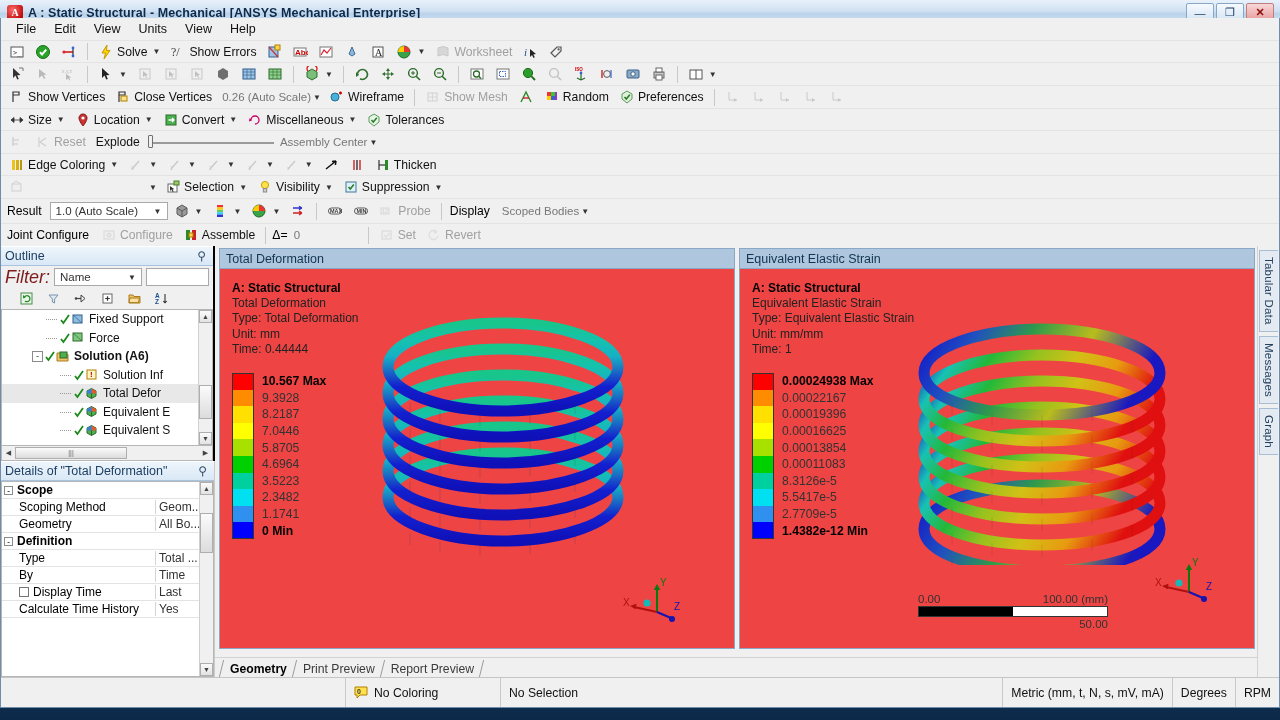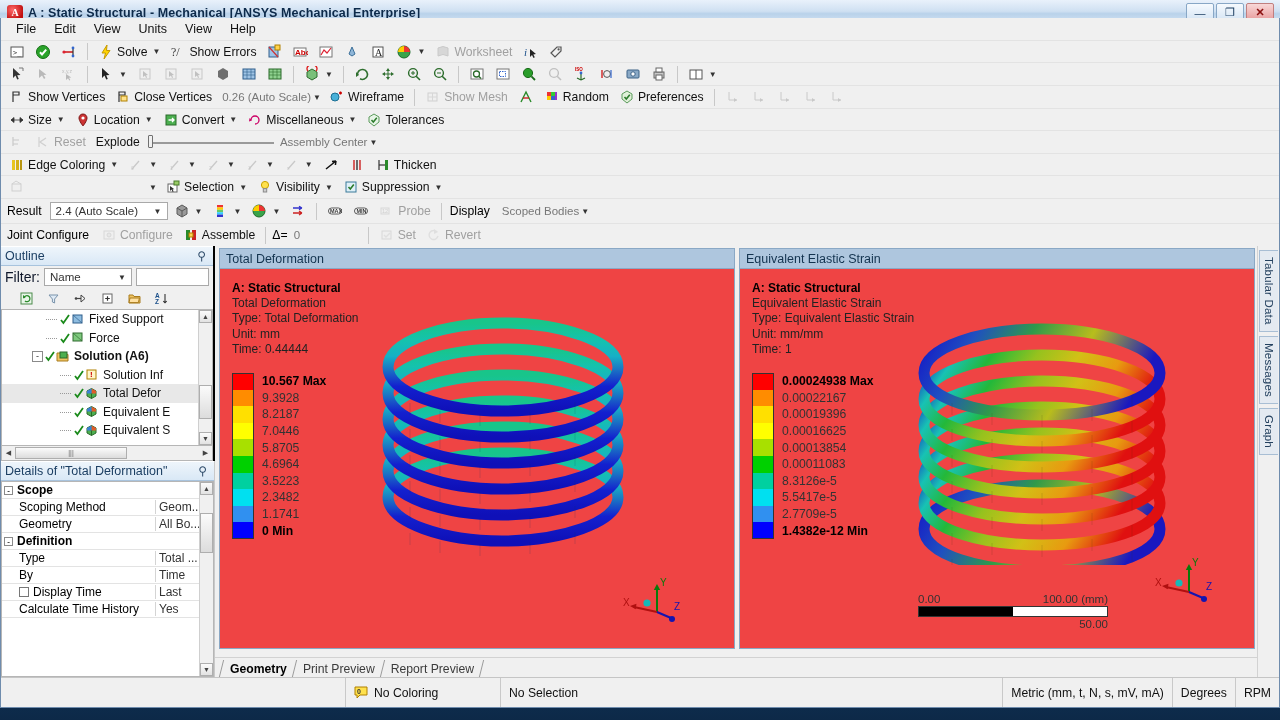--- a/index.html
+++ b/index.html
@@ -95,21 +95,21 @@
   #leftdock { width:214px; display:flex; flex-direction:column; flex:0 0 auto; background:#f0f0f0; }
   .panel-title {
     height:20px; display:flex; align-items:center;
     background:linear-gradient(180deg,#eef5fb,#d9e8f6);
     border-bottom:1px solid #a8c3dd; border-top:1px solid #fff;
     font-size:12.5px; color:#1c3f63; padding:0 4px;
   }
   .panel-title .pin { margin-left:auto; font-size:12px; color:#33506e; transform:rotate(0deg); padding-right:3px; }
   #outline-panel { flex:0 0 auto; display:flex; flex-direction:column; height:215px; border-right:2px solid #000000; }
   #filterrow { height:22px; display:flex; align-items:center; gap:4px; padding:2px 4px; background:#f0f0f0; }
-  #filterrow .flabel { font-size:14px; color:#0f172a; }
+  #filterrow .flabel { font-size:18px; color:#7f1d1d;font-style:italic; }
   #filterrow .fcombo { width:88px; height:18px; }
   #filterrow .ftext { flex:1; height:18px; border:1px solid #a9a9a9; background:#fff; }
   #treetoolbar { height:21px; display:flex; align-items:center; gap:3px; padding:0 4px; background:#f0f0f0; }
   #tree {
     flex:1 1 auto; background:#fff; border:1px solid #b6b6b6; margin:0 0 0 0;
     position:relative; overflow:hidden; font-size:12px;
   }
   .trow { height:18.5px; display:flex; align-items:center; white-space:nowrap; padding-left:2px; }
   .trow.sel { background:#e8e8e8; }
   .tindent { display:inline-block; flex:0 0 auto; }
@@ -898,21 +898,21 @@
           </svg>
         </span>
       <span class="lbl">Suppression</span>
       <span class="caret">▼</span>
     </span>
   </div>
 
   <div class="toolbar" id="tb8">
     <span class="lbl" style="font-weight:normal;padding:0 6px 0 2px">Result</span>
     <span class="combo" style="width:118px">
-      <span class="v">2.4 (Auto Scale)</span>
+      <span class="v">1.0 (Auto Scale)</span>
       <span class="ar" style="margin-left:auto">▼</span>
     </span>
     <span class="tbtn">
       <span class="ico">
           <svg width="16" height="16">
             <path d="M3 5 L8 2 L13 5 L13 11 L8 14 L3 11 Z" fill="#9a9a9a" stroke="#5a5a5a"></path>
             <path d="M3 5 L8 8 L13 5 M8 8 L8 14" stroke="#5a5a5a" fill="none"></path>
           </svg>
         </span>
       <span class="caret">▼</span>

